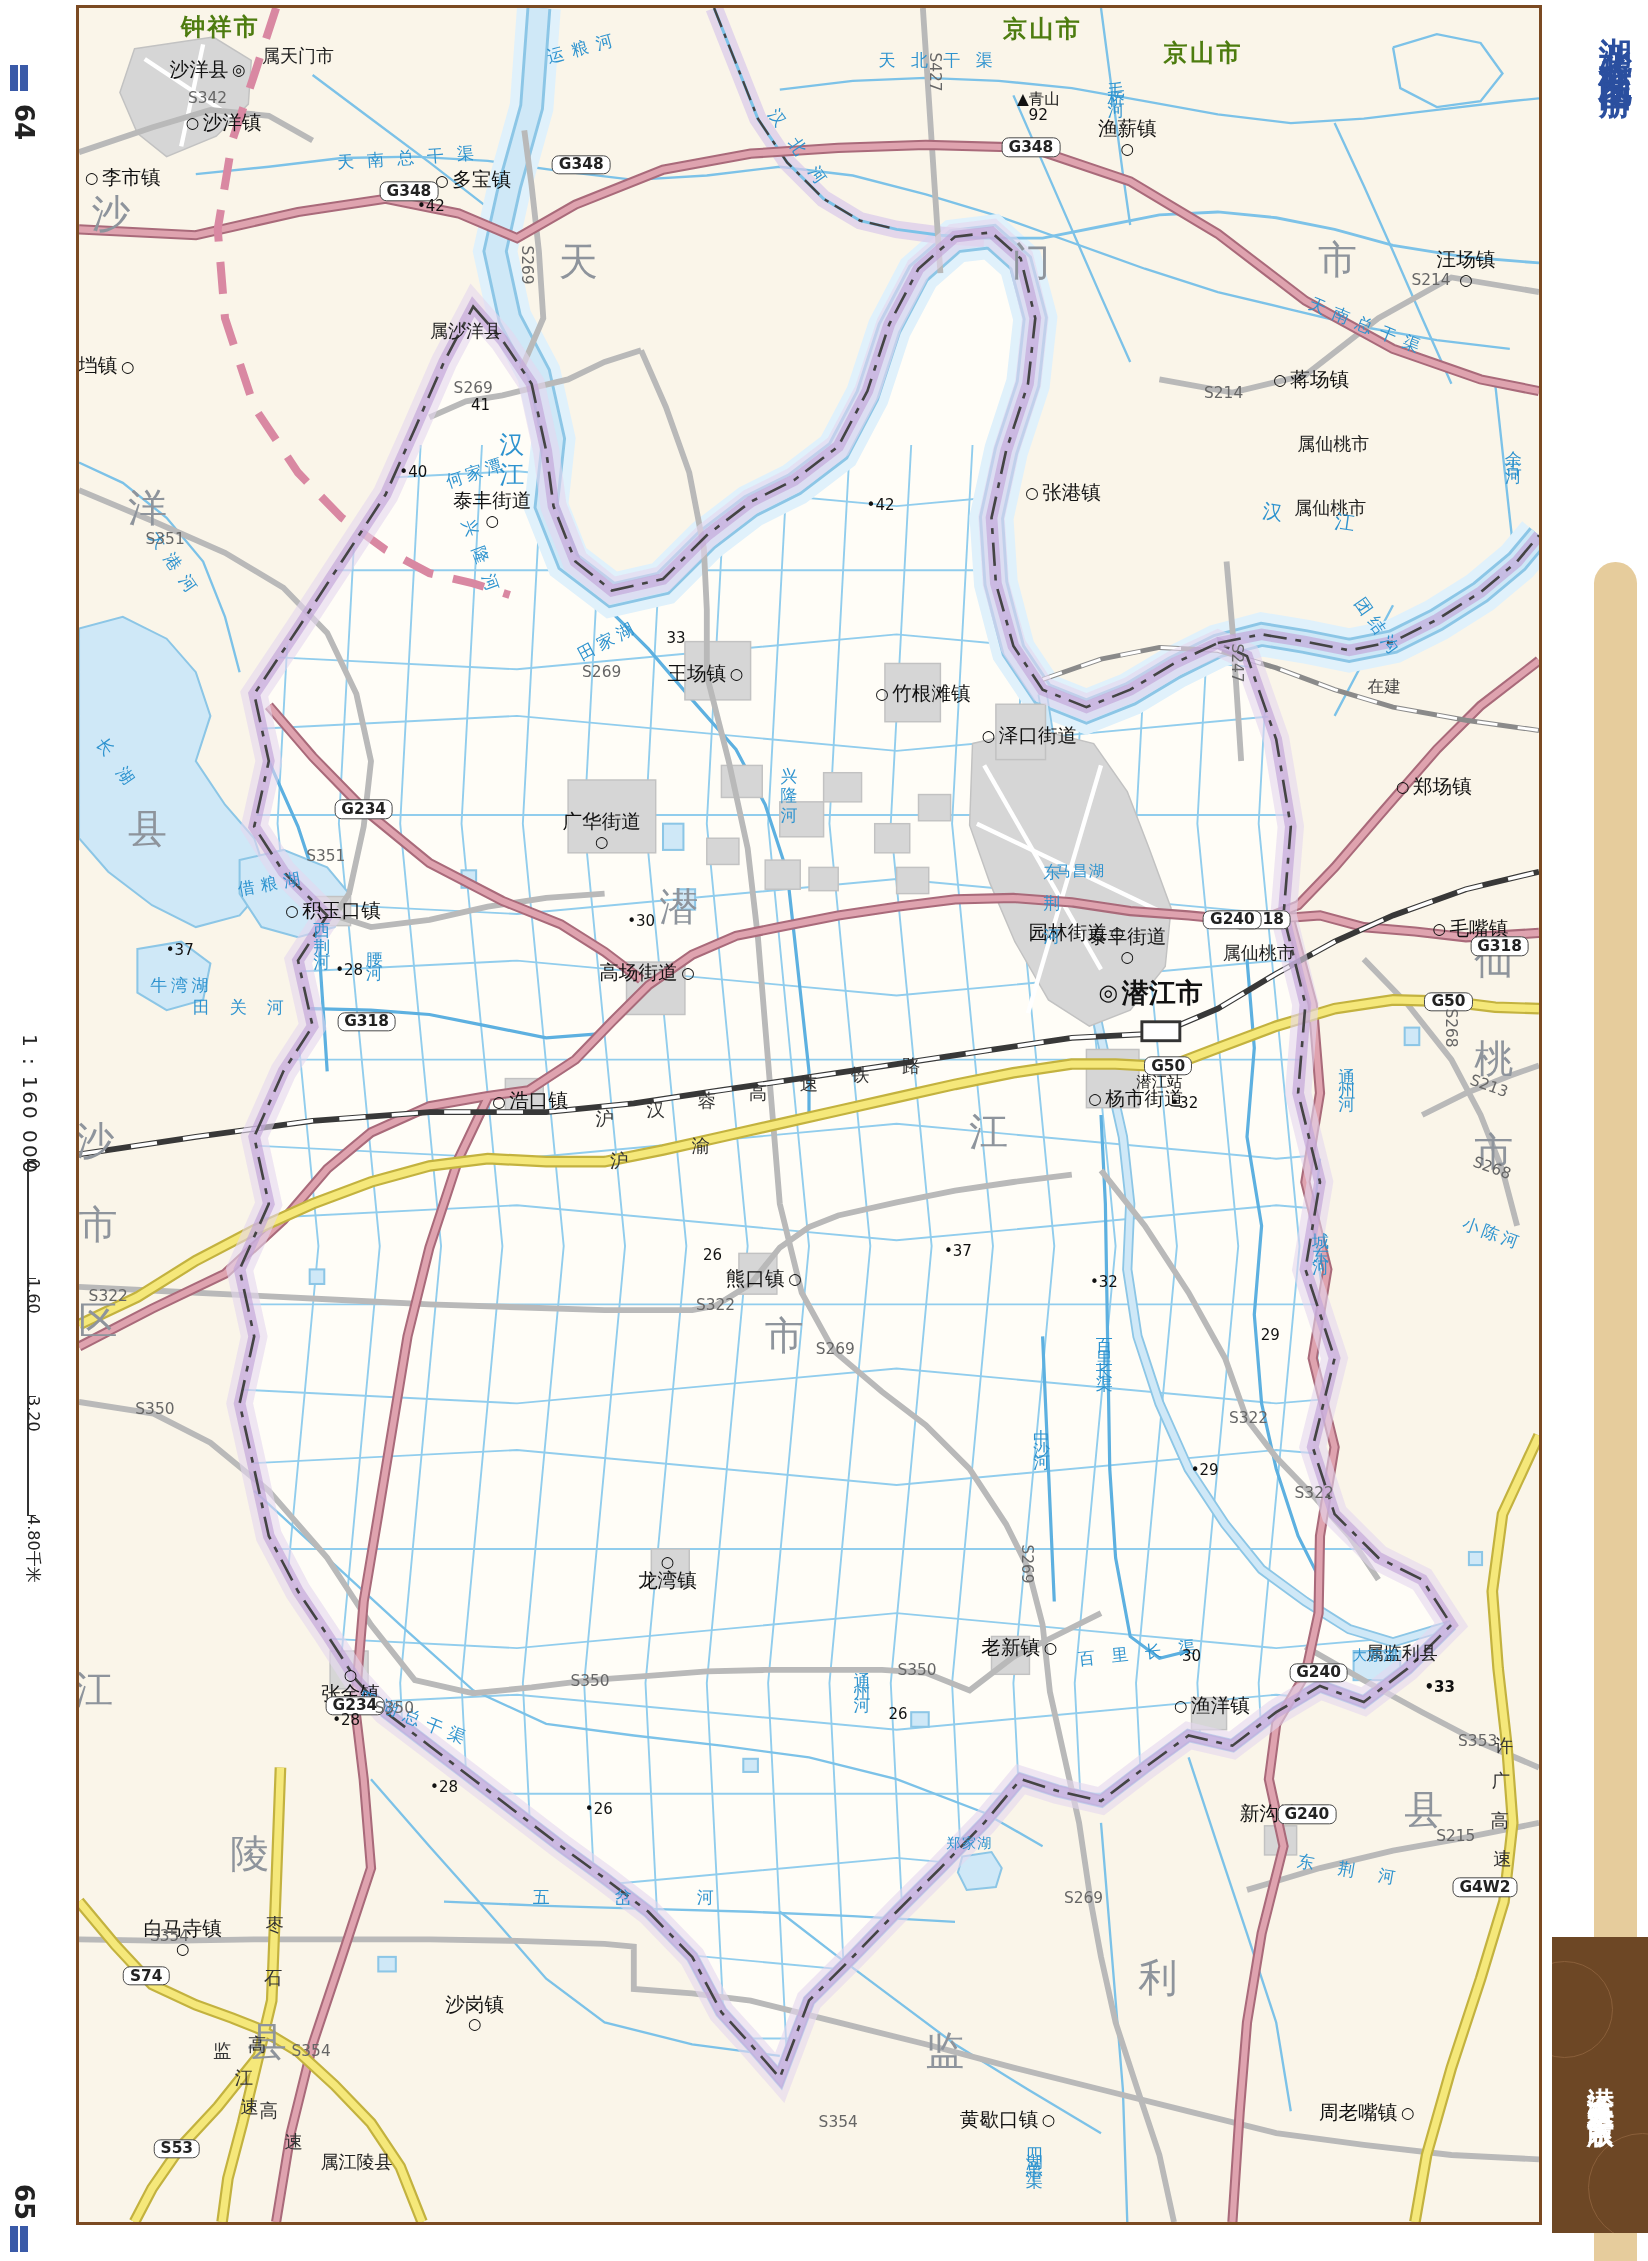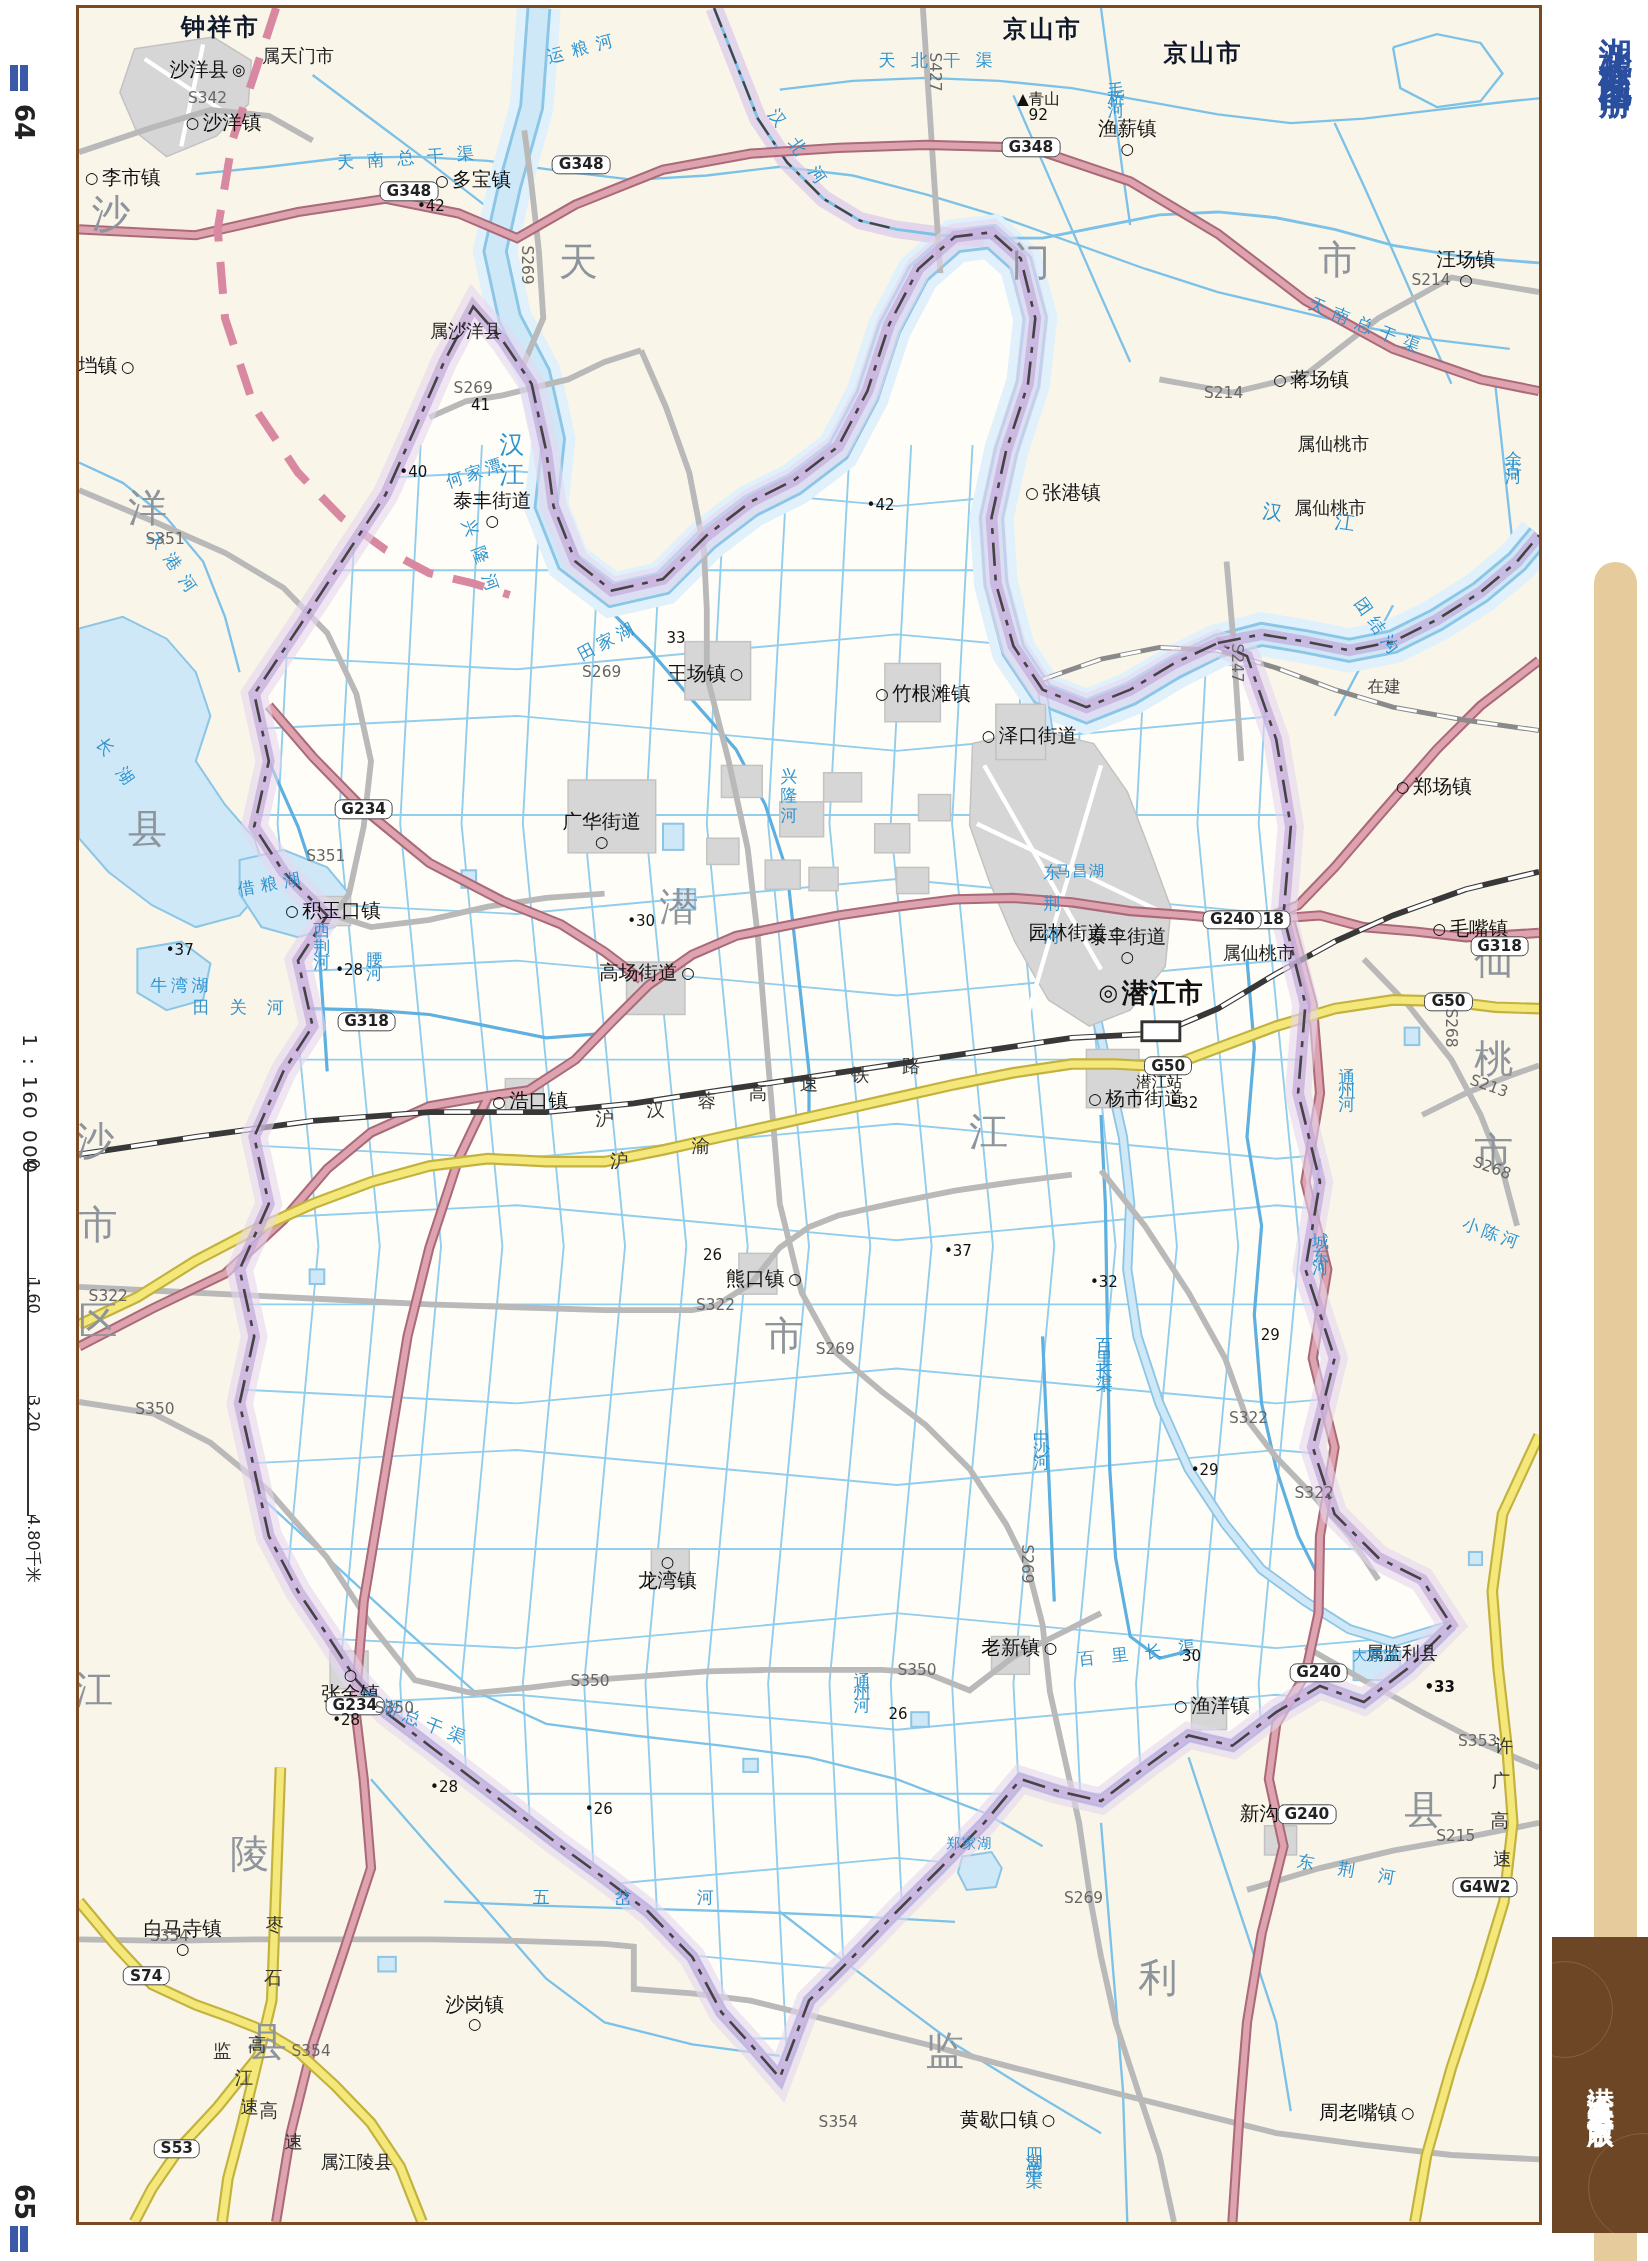--- a/index.html
+++ b/index.html
@@ -25,21 +25,21 @@
   .map{position:absolute;left:76px;top:4.7px;width:1460px;height:2214px;border:3.6px solid #7b4a22;
        background:#faf5e9;overflow:hidden;}
   .map svg{position:absolute;left:0;top:0;width:100%;height:100%;}
   .labels{position:absolute;left:0;top:0;width:100%;height:100%;}
   .lab{position:absolute;transform:translate(-50%,-50%);white-space:nowrap;line-height:1.05;}
   .town{display:flex;align-items:center;gap:3.6px;color:#111;font-size:19.6px;}
   .town.col{flex-direction:column;gap:1.2px;}
   .town .sym{font-size:15.4px;color:#111;}
   .town.city{font-size:27px;font-weight:bold;}
   .town.city .sym{font-size:22.5px;}
-  .cityname{color:#0f172a;font-size:24px;font-weight:bold;letter-spacing:2.4px;}
+  .cityname{color:#4d7c0f;font-size:24px;font-weight:bold;letter-spacing:2.4px;}
   .annex{color:#222;font-size:18px;}
   .regionchar{color:#8e949c;font-size:39px;}
   .river{color:#2e93cf;font-size:17px;}
   .river.vert{writing-mode:vertical-rl;}
   .badge{background:#fff;border:1.8px solid #4a4a4a;border-radius:7.1px;padding:0.6px 6px;color:#222;
          font-size:15.4px;font-weight:bold;}
   .roadlab{color:#666;font-size:15.4px;}
   .roadlab.vert{writing-mode:vertical-rl;}
   .expchar{color:#333;font-size:18.4px;}
   .spot{color:#111;font-size:15px;}

